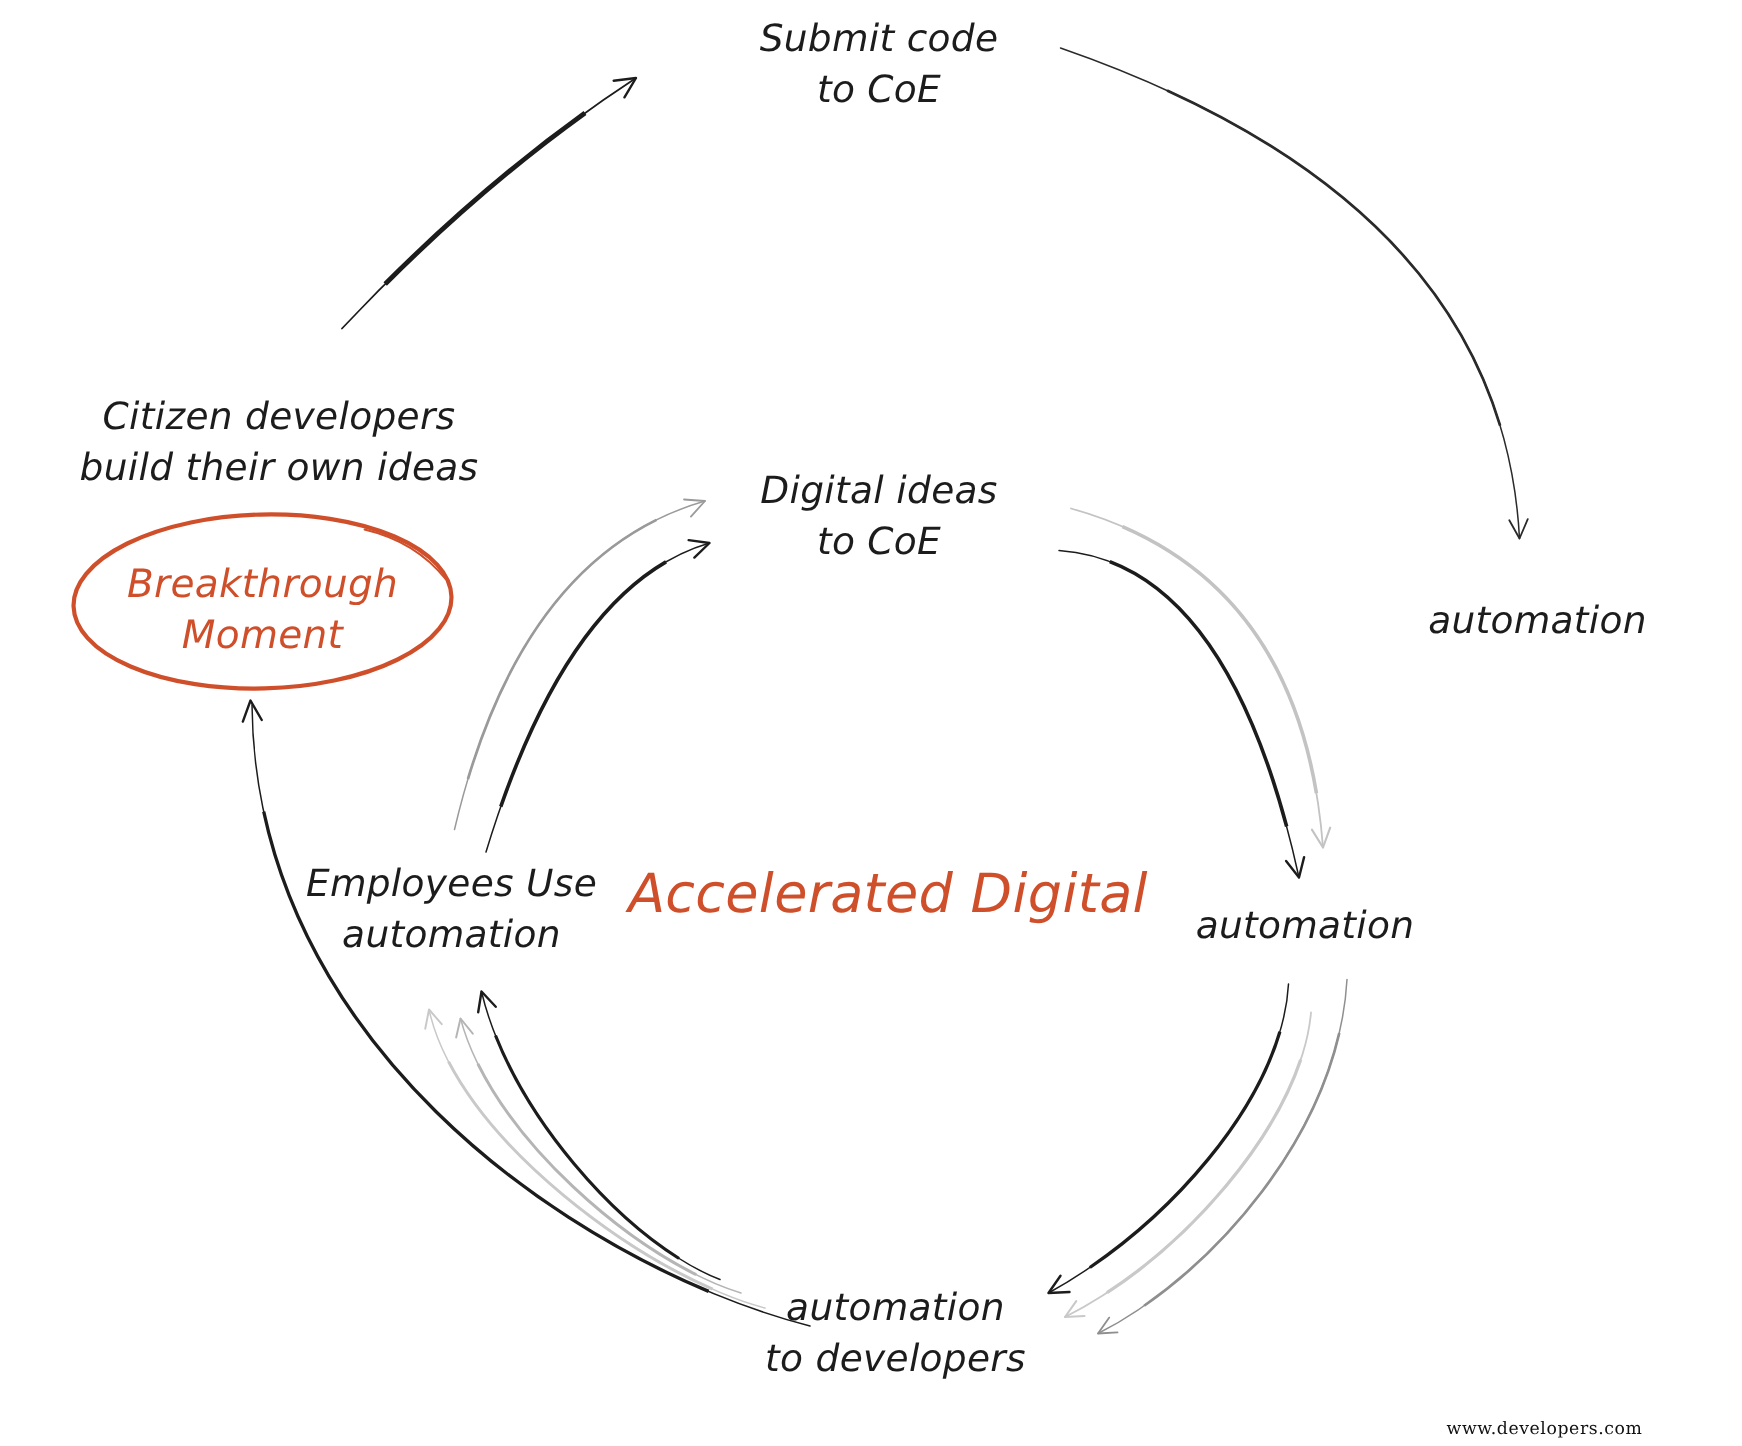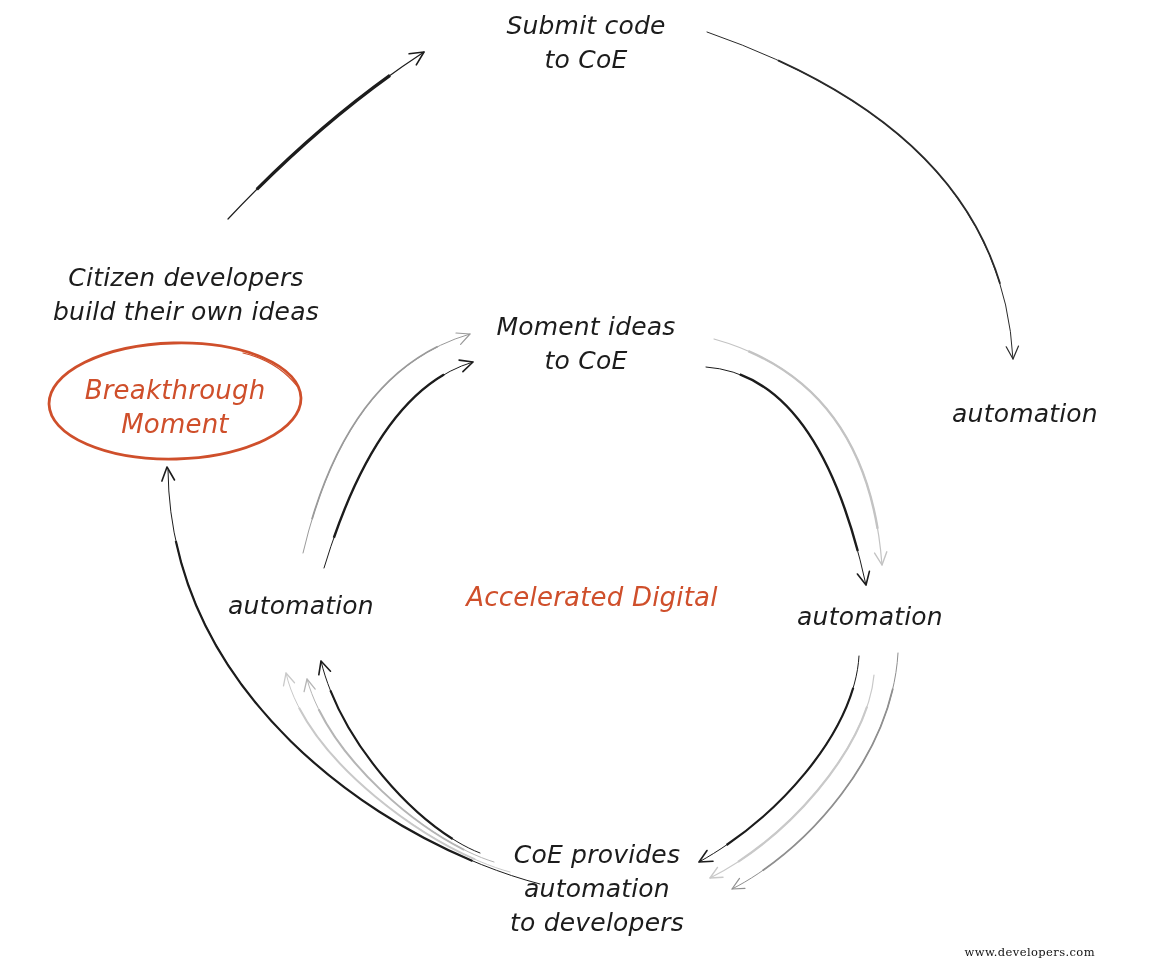--- a/index.html
+++ b/index.html
@@ -5,21 +5,21 @@
   html,body{margin:0;padding:0;}
   body{width:1161px;height:964px;background:#ffffff;position:relative;overflow:hidden;
        font-family:"DejaVu Sans",sans-serif;}
   #canvas{position:absolute;left:0;top:0;width:1105px;height:964px;}
   svg.layer{position:absolute;left:0;top:0;}
   .label{position:absolute;transform:translate(-50%,-50%);text-align:center;
          font-style:italic;color:#1c1c1c;font-size:25px;line-height:34px;
          letter-spacing:0.2px;white-space:nowrap;}
   .label .ln{display:block;}
   .label.orange{color:#cf4f2b;}
-  .label.center-title{font-size:26px;line-height:42px;letter-spacing:0.2px;}
+  .label.center-title{font-size:36px;line-height:42px;letter-spacing:0.2px;}
   .label.bubble{font-size:26px;line-height:34px;}
   .watermark{position:absolute;right:10px;bottom:5px;font-family:"DejaVu Serif",serif;
              font-style:normal;font-size:11.5px;color:#111;letter-spacing:0.4px;}
 </style>
 </head>
 <body>
 
 <div id="canvas">
 
   <svg class="layer" width="1161" height="964" viewBox="0 0 1161 964" fill="none" stroke-linecap="round" stroke-linejoin="round">
@@ -111,40 +111,40 @@
     <span class="ln">Citizen developers</span>
     <span class="ln">build their own ideas</span>
   </div>
 
   <div class="label orange bubble" style="left:175px;top:407px">
     <span class="ln">Breakthrough</span>
     <span class="ln">Moment</span>
   </div>
 
   <div class="label" style="left:586px;top:344px">
-    <span class="ln">Moment ideas</span>
+    <span class="ln">Digital ideas</span>
     <span class="ln">to CoE</span>
   </div>
 
   <div class="label" style="left:1025px;top:414px">
     <span class="ln">automation</span>
   </div>
 
   <div class="label orange center-title" style="left:592px;top:597px">
     <span class="ln">Accelerated Digital</span>
   </div>
 
   <div class="label" style="left:301px;top:606px">
+    <span class="ln">Employees Use</span>
     <span class="ln">automation</span>
   </div>
 
   <div class="label" style="left:870px;top:617px">
     <span class="ln">automation</span>
   </div>
 
   <div class="label" style="left:597px;top:889px">
-    <span class="ln">CoE provides</span>
     <span class="ln">automation</span>
     <span class="ln">to developers</span>
   </div>
 
   <div class="watermark">www.developers.com</div>
 </div>
 
 </body></html>

